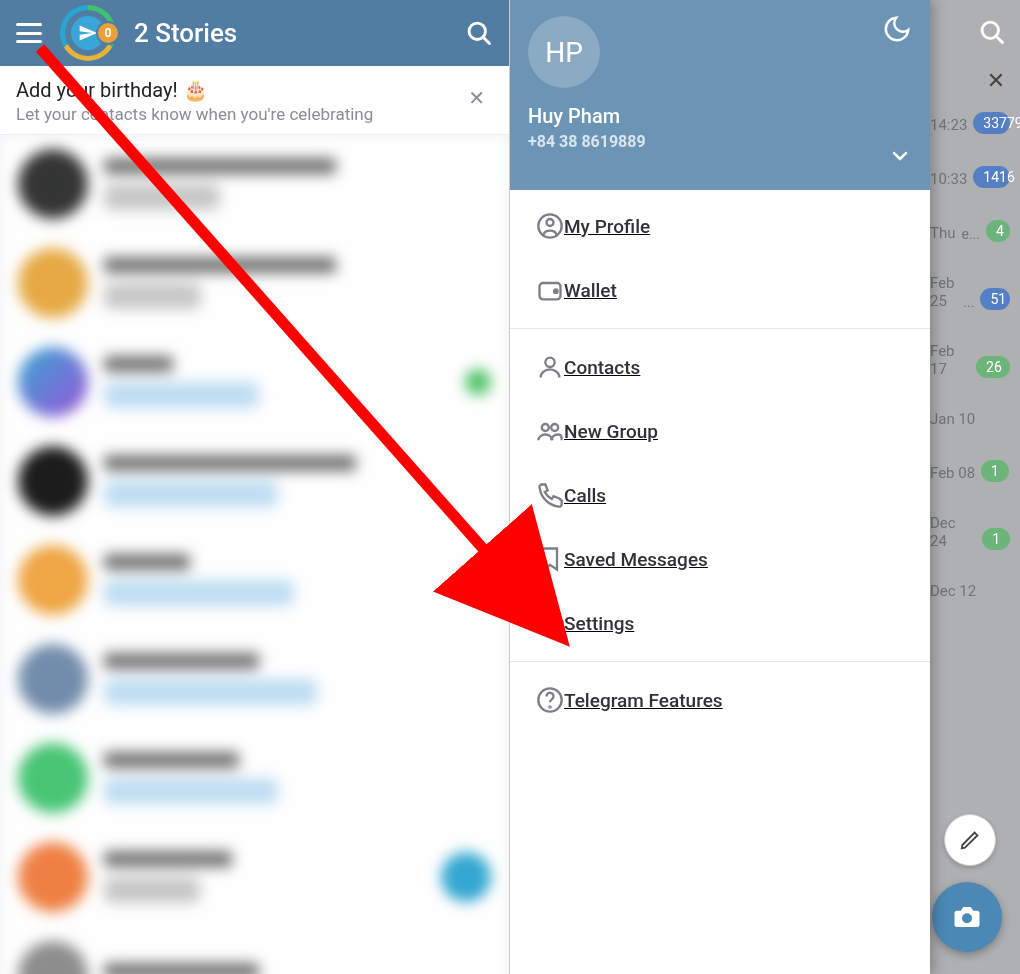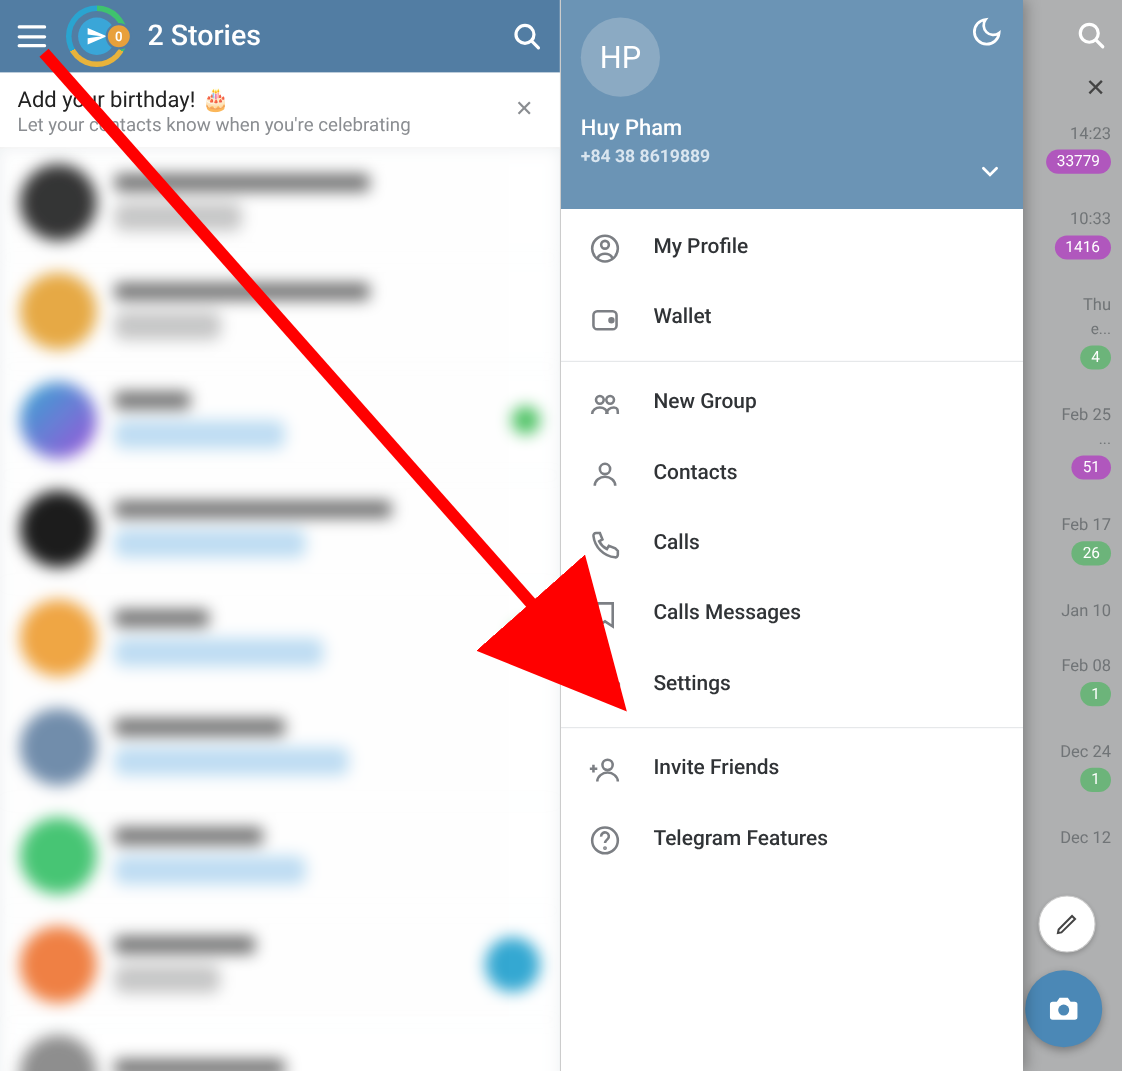--- a/index.html
+++ b/index.html
@@ -118,28 +118,28 @@
     width:28px; height:28px; z-index:1; position:relative;
     color:#fff;
   }
   .ro-close {
     margin-left:auto; margin-right:8px; margin-bottom:10px;
     width:32px; height:32px; display:flex;align-items:center;justify-content:center;
     z-index:1; position:relative; color:#444; font-size:22px;
   }
   .ro-item {
     z-index:1; position:relative;
-    display:flex; flex-direction:column; align-items:flex-end;
+    display:flex; flex-direction:row; align-items:flex-end;
     padding: 6px 10px 6px 0;
     gap:6px;
     margin-bottom:20px;
   }
   .ro-time { font-size:15px; color:#6e7479; }
   .ro-badge {
-    background:#d946ef; color:#fff; font-size:14px;
+    background:#3b82f6; color:#fff; font-size:14px;
     padding:3px 10px; border-radius:16px; min-width:20px; text-align:center;
   }
   .ro-badge.green { background:#49c160; }
   .ro-text-e { font-size:14px; color:#6e7479; }
   .fab {
     position:absolute; right:18px; bottom:22px;
     width:70px; height:70px; border-radius:50%;
     background:#4b88b6;
     display:flex; align-items:center; justify-content:center;
     z-index:2;
@@ -182,23 +182,24 @@
   .drawer-phone { font-size:16px; color:#d9e5ef; margin-top:4px;font-weight:bold; }
   .expand-chevron {
     position:absolute; right:18px; bottom:22px;
     width:24px; height:24px;
   }
   .drawer-list {
     flex:1; overflow:auto;
     padding-top:4px;
   }
   .drawer-item {
-    display:flex; gap:30px;
+    display:flex; align-items:center; 
     padding: 18px 26px;
     cursor:pointer;
+    text-decoration:underline;
   }
   .drawer-icon {
     width:28px; height:28px; flex:none;
     color:#7c7f84;
   }
   .drawer-label { font-size:19px; color:#303336; font-weight:500;}
   .drawer-divider { height:1px; background:#e4e6e8; margin:6px 0; }
 
   
   .arrow-svg {
@@ -407,63 +408,54 @@
         <div class="drawer-item">
           <svg class="drawer-icon" viewBox="0 0 24 24" fill="none" stroke="currentColor" stroke-width="2">
               <rect x="3" y="6" width="18" height="14" rx="3"></rect>
               <circle cx="17" cy="13" r="1.5" fill="currentColor"></circle>
             </svg>
           <span class="drawer-label">Wallet</span>
         </div>
         <div class="drawer-divider"></div>
         <div class="drawer-item">
           <svg class="drawer-icon" viewBox="0 0 24 24" fill="none" stroke="currentColor" stroke-width="2">
+              <circle cx="12" cy="8" r="4"></circle>
+              <path d="M4 21c0-4 4-7 8-7s8 3 8 7"></path>
+            </svg>
+          <span class="drawer-label">Contacts</span>
+        </div>
+        <div class="drawer-item">
+          <svg class="drawer-icon" viewBox="0 0 24 24" fill="none" stroke="currentColor" stroke-width="2">
               <circle cx="8" cy="9" r="3"></circle>
               <circle cx="16" cy="9" r="3"></circle>
               <path d="M2 20c0-3 3-5 6-5s6 2 6 5"></path>
               <path d="M13 20c0-3 3-5 6-5s3 2 3 5"></path>
             </svg>
           <span class="drawer-label">New Group</span>
         </div>
         <div class="drawer-item">
           <svg class="drawer-icon" viewBox="0 0 24 24" fill="none" stroke="currentColor" stroke-width="2">
-              <circle cx="12" cy="8" r="4"></circle>
-              <path d="M4 21c0-4 4-7 8-7s8 3 8 7"></path>
-            </svg>
-          <span class="drawer-label">Contacts</span>
-        </div>
-        <div class="drawer-item">
-          <svg class="drawer-icon" viewBox="0 0 24 24" fill="none" stroke="currentColor" stroke-width="2">
               <path d="M22 17v3a2 2 0 01-2.2 2A19 19 0 013 5.2 2 2 0 015 3h3l2 5-2.5 1.5a14 14 0 006 6L15 13l5 2z"></path>
             </svg>
           <span class="drawer-label">Calls</span>
         </div>
         <div class="drawer-item">
           <svg class="drawer-icon" viewBox="0 0 24 24" fill="none" stroke="currentColor" stroke-width="2">
               <path d="M6 3h12v18l-6-4-6 4V3z"></path>
             </svg>
-          <span class="drawer-label">Calls Messages</span>
+          <span class="drawer-label">Saved Messages</span>
         </div>
         <div class="drawer-item">
           <svg class="drawer-icon" viewBox="0 0 24 24" fill="none" stroke="currentColor" stroke-width="2">
               <circle cx="12" cy="12" r="3"></circle>
               <path d="M19.4 15a1.7 1.7 0 00.3 1.8l.1.1a2 2 0 11-2.8 2.8l-.1-.1a1.7 1.7 0 00-1.8-.3 1.7 1.7 0 00-1 1.5V21a2 2 0 11-4 0v-.1a1.7 1.7 0 00-1-1.5 1.7 1.7 0 00-1.8.3l-.1.1a2 2 0 11-2.8-2.8l.1-.1a1.7 1.7 0 00.3-1.8 1.7 1.7 0 00-1.5-1H3a2 2 0 110-4h.1a1.7 1.7 0 001.5-1 1.7 1.7 0 00-.3-1.8l-.1-.1a2 2 0 112.8-2.8l.1.1a1.7 1.7 0 001.8.3 1.7 1.7 0 001-1.5V3a2 2 0 114 0v.1a1.7 1.7 0 001 1.5 1.7 1.7 0 001.8-.3l.1-.1a2 2 0 112.8 2.8l-.1.1a1.7 1.7 0 00-.3 1.8 1.7 1.7 0 001.5 1H21a2 2 0 110 4h-.1a1.7 1.7 0 00-1.5 1z"></path>
             </svg>
           <span class="drawer-label">Settings</span>
         </div>
         <div class="drawer-divider"></div>
-        <div class="drawer-item">
-          <svg class="drawer-icon" viewBox="0 0 24 24" fill="none" stroke="currentColor" stroke-width="2">
-              <circle cx="14" cy="8" r="4"></circle>
-              <path d="M6 21c0-4 4-7 8-7s8 3 8 7"></path>
-              <line x1="3" y1="8" x2="3" y2="14"></line>
-              <line x1="0" y1="11" x2="6" y2="11"></line>
-            </svg>
-          <span class="drawer-label">Invite Friends</span>
-        </div>
         <div class="drawer-item">
           <svg class="drawer-icon" viewBox="0 0 24 24" fill="none" stroke="currentColor" stroke-width="2">
               <circle cx="12" cy="12" r="10"></circle>
               <path d="M9 9a3 3 0 115 2c-1 1-2 1.5-2 3"></path>
               <circle cx="12" cy="18" r="0.5" fill="currentColor"></circle>
             </svg>
           <span class="drawer-label">Telegram Features</span>
         </div>
       </div>
     </div>

